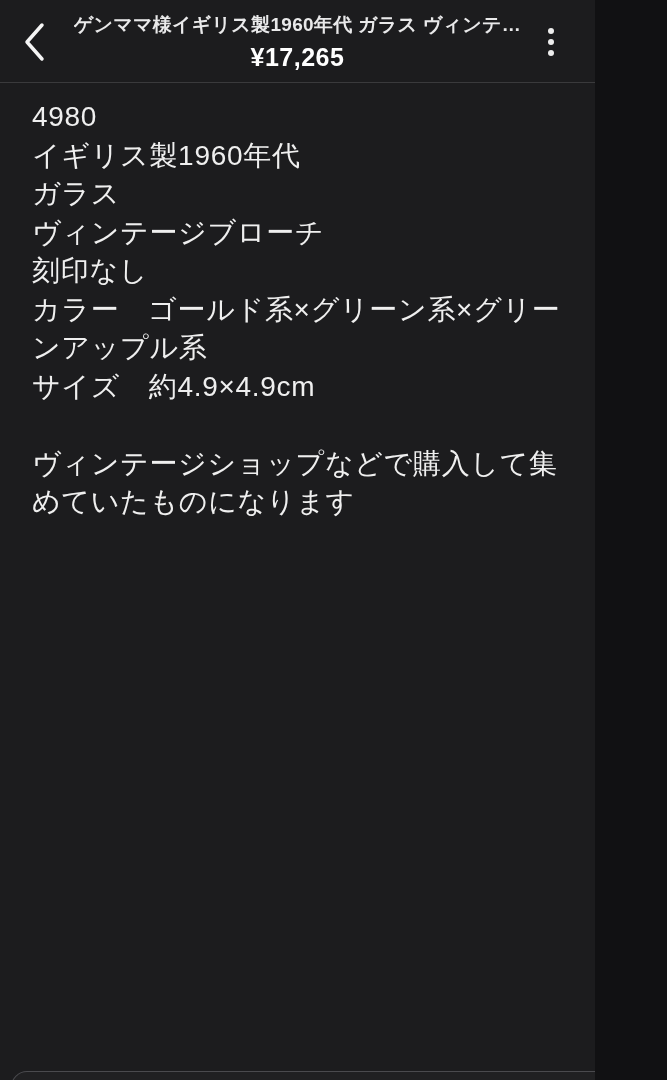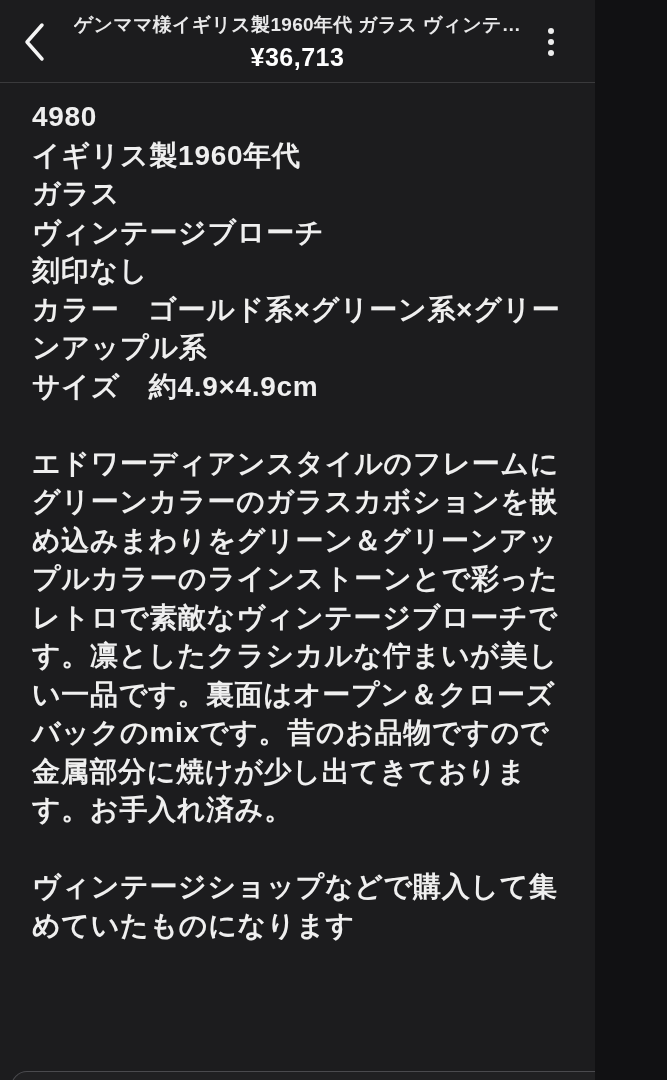--- a/index.html
+++ b/index.html
@@ -46,21 +46,21 @@
   }
   .menu-btn .dot {
     width:6px; height:6px; border-radius:50%; background:#ededed;
   }
   .menu-btn .dot + .dot { margin-top:5px; }
   
   .description {
     position:absolute; top:84px; left:0; right:0; bottom:0;
     padding:14px 30px 0 32px; box-sizing:border-box;
     font-size:28px; line-height:38.5px; letter-spacing:.7px;
-    font-weight:700; color:#efefef; overflow:hidden;
+    font-weight:400; color:#efefef; overflow:hidden;
     word-break:break-all;
   }
   .para { white-space:pre-line; margin:0 0 38.5px 0; }
   .para:last-child { margin-bottom:0; }
   
   .scroll-thumb {
     position:absolute; left:652px; top:263px; width:5px; height:202px;
     border-radius:3px; background:var(--scrollbar,#98989d); z-index:4;
   }
   
@@ -80,41 +80,40 @@
     <button class="back-btn">
       <span style="display:flex;">
         <svg width="22" height="40" viewBox="0 0 22 40">
           <polyline points="19,3 4,20 19,37" fill="none" stroke="#f5f5f5" stroke-width="3.5" stroke-linecap="round" stroke-linejoin="round"></polyline>
         </svg>
       </span>
     </button>
 
     <div class="title-block">
       <div class="item-title">ゲンママ様イギリス製1960年代 ガラス ヴィンテ…</div>
-      <div class="item-price">¥36,713</div>
+      <div class="item-price">¥17,265</div>
     </div>
 
     <button class="menu-btn">
       <span style="display:flex; flex-direction:column; align-items:center;">
         <span class="dot"></span>
           <span class="dot"></span>
           <span class="dot"></span>
       </span>
     </button>
   </div>
 
   <div class="description">
       <div class="para">4980
 イギリス製1960年代
 ガラス
 ヴィンテージブローチ
 刻印なし
 カラー　ゴールド系×グリーン系×グリーンアップル系
 サイズ　約4.9×4.9cm</div>
-      <div class="para">エドワーディアンスタイルのフレームにグリーンカラーのガラスカボションを嵌め込みまわりをグリーン＆グリーンアップルカラーのラインストーンとで彩ったレトロで素敵なヴィンテージブローチです。凛としたクラシカルな佇まいが美しい一品です。裏面はオープン＆クローズバックのmixです。昔のお品物ですので金属部分に焼けが少し出てきております。お手入れ済み。</div>
       <div class="para">ヴィンテージショップなどで購入して集めていたものになります</div>
     </div>
 
   <div class="scroll-thumb"></div>
 
   <div class="bottom-card"></div>
 
 </div>
 
 </body></html>

